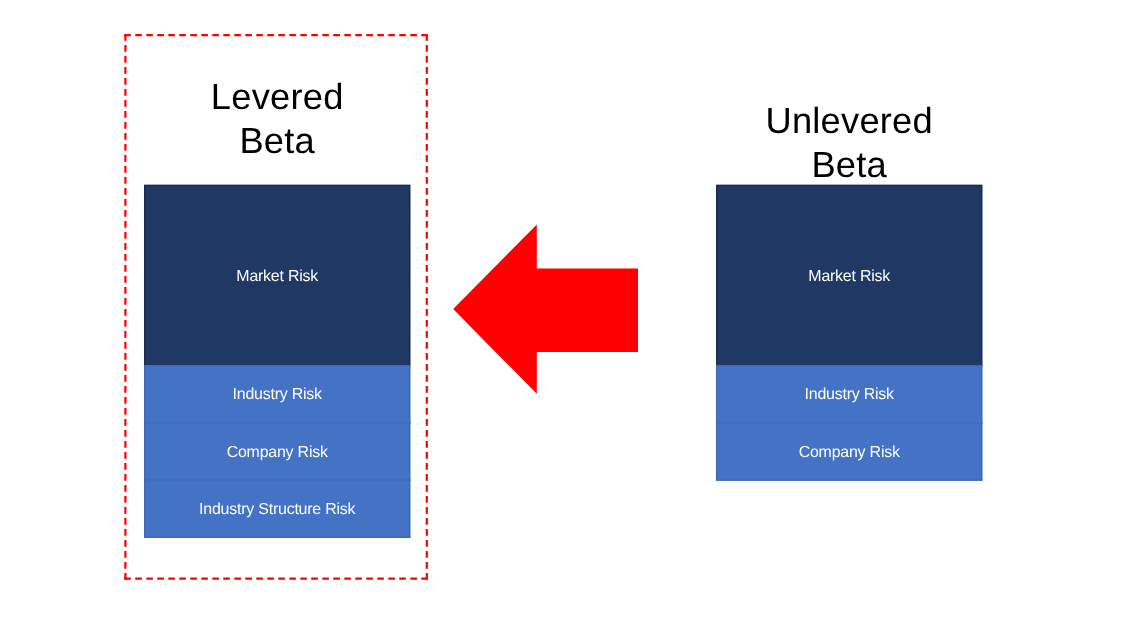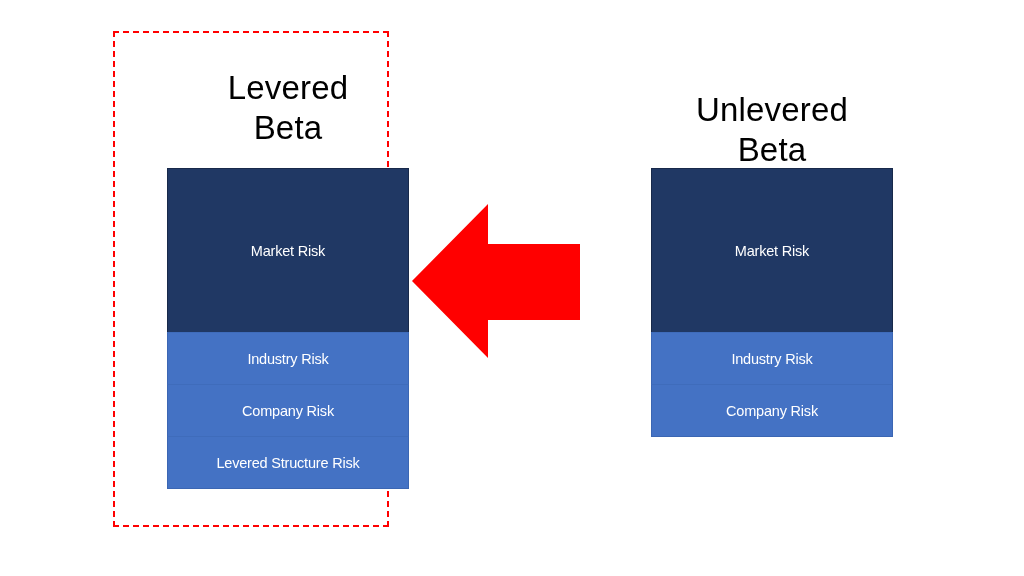--- a/index.html
+++ b/index.html
@@ -73,21 +73,21 @@
     border: 1px solid #18294a;
   }
   .segment.sub {
     background: #4472C4;
     border: 1px solid #3b66b3;
     border-top-color: #3f6cbb;
     align-items: center;
   }
 
   
-  #levered-column { left: 131px; top: 60px; width: 242px; height: 430px; margin-left: 36px; }
+  #levered-column { left: 131px; top: 60px; width: 242px; height: 430px; }
   #levered-column .column-title { top: 8px; }
   #levered-column .stack { left: 0; top: 108px; width: 242px; height: 322px; }
 
   
   #unlevered-column { left: 651px; top: 60px; width: 242px; height: 378px; }
   #unlevered-column .column-title { top: 8px; margin-top: 22px; }
   #unlevered-column .stack { left: 0; top: 108px; width: 242px; height: 270px; }
 
   
   .arrow {
@@ -119,21 +119,21 @@
 
       <div class="segment sub" style="top:164px; height:53px;">
         <span>Industry Risk</span>
       </div>
 
       <div class="segment sub" style="top:216px; height:53px;">
         <span>Company Risk</span>
       </div>
 
       <div class="segment sub" style="top:268px; height:53px;">
-        <span>Levered Structure Risk</span>
+        <span>Industry Structure Risk</span>
       </div>
 
     </div>
   </div>
 
   <div class="arrow">
     <svg viewBox="0 0 172 162" xmlns="http://www.w3.org/2000/svg">
       <polygon points="2,81 78,4 78,44 170,44 170,120 78,120 78,158" fill="#FF0000"></polygon>
     </svg>
   </div>

